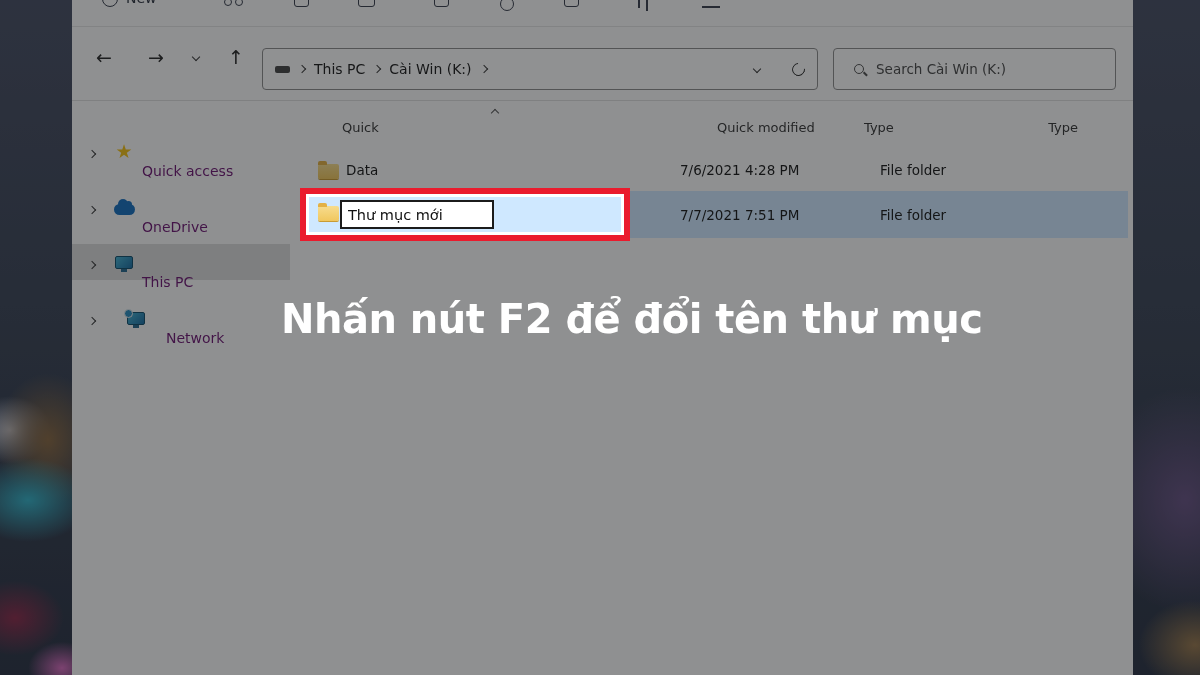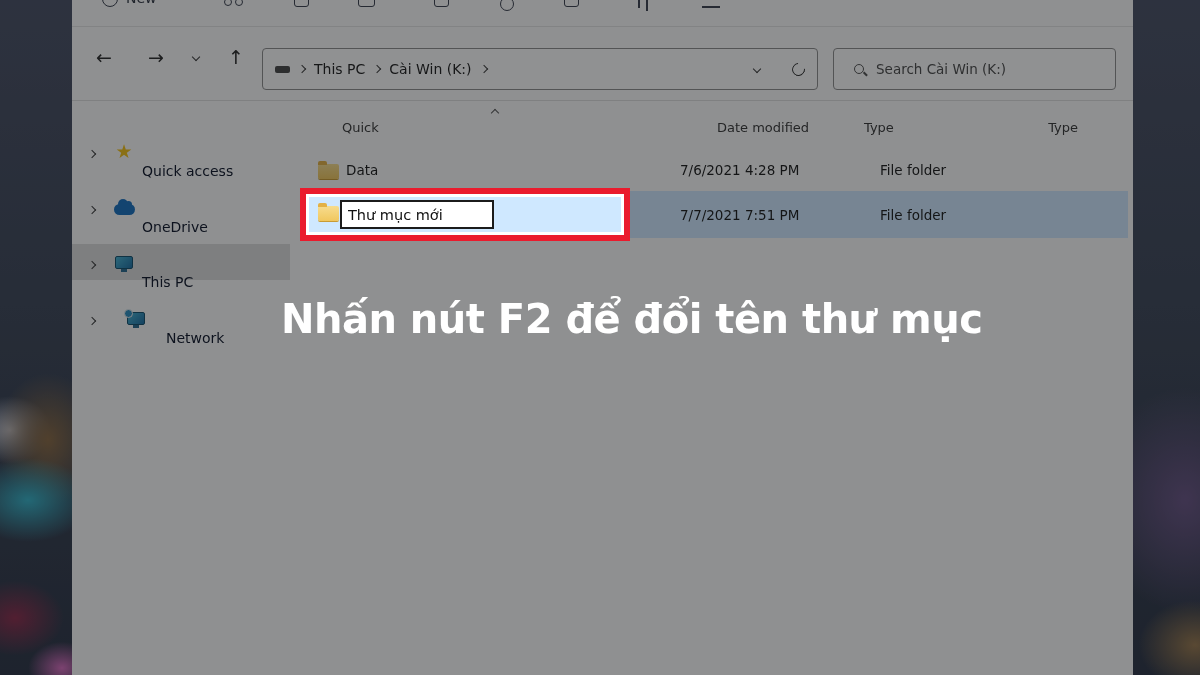--- a/index.html
+++ b/index.html
@@ -49,21 +49,21 @@
   .refresh{width:13px;height:13px;border:1.6px solid #333;border-radius:50%;border-top-color:transparent;transform:rotate(40deg);}
   .searchbar{position:absolute;left:761px;top:21px;width:283px;height:42px;border:1px solid #8f8f8f;border-radius:4px;background:#fdfdfd;display:flex;align-items:center;padding:0 8px 0 20px;gap:12px;font-size:13.5px;color:#4d4d4d;}
   .mag{position:relative;width:10px;height:10px;border:1.6px solid #555;border-radius:50%;flex:none;}
   .mag::after{content:'';position:absolute;left:8px;top:8px;width:5px;height:1.6px;background:#555;transform:rotate(45deg);}
 
   
   .side-item{position:absolute;left:0;width:218px;height:36px;display:flex;align-items:center;gap:0;cursor:default;}
   .side-item.sel{background:#dcdcdc;}
   .side-chev{margin-left:17px;width:20px;}
   .side-icon{width:30px;display:flex;justify-content:center;align-items:center;}
-  .side-label{font-size:14px;color:#0f172a;margin-left:3px;margin-top:39px;}
+  .side-label{font-size:14px;color:#701a75;margin-left:3px;margin-top:39px;}
   .star{color:#f2c21b;font-size:19px;line-height:19px;}
   .cloud{position:relative;width:21px;height:11px;background:#1b72c0;border-radius:8px;margin-top:5px;}
   .cloud::before{content:'';position:absolute;left:4px;top:-5px;width:10px;height:10px;background:#1b72c0;border-radius:50%;}
   .cloud::after{content:'';position:absolute;left:11px;top:-3px;width:7px;height:7px;background:#1b72c0;border-radius:50%;}
   .monitor{position:relative;width:18px;height:13px;background:linear-gradient(135deg,#49b2d2,#1d6fa3);border:1px solid #14506e;border-radius:2px;}
   .monitor::after{content:'';position:absolute;left:5px;bottom:-4px;width:6px;height:3px;background:#2a6b8e;}
   .net-badge{position:absolute;left:-4px;top:-4px;width:9px;height:9px;background:#2f8fc0;border-radius:50%;border:1px solid #eee;}
 
   
   .col-head{position:absolute;font-size:13px;color:#3a3a3a;cursor:default;}
@@ -158,21 +158,21 @@
               <span class="net-badge"></span>
             </span>
           </span>
         <span class="side-label">Network</span>
       </div>
     </div>
 
     <div>
       <span class="col-head" style="left:270px;top:120px;">Quick</span>
       <span class="chev chev-u" style="position:absolute;left:420px;top:110px;border-color:#555;"></span>
-      <span class="col-head" style="left:645px;top:120px;">Date modified</span>
+      <span class="col-head" style="left:645px;top:120px;">Quick modified</span>
       <span class="col-head" style="left:792px;top:120px;">Type</span>
       <span class="col-head" style="left:960px;top:120px;width:46px;text-align:right;">Type</span>
     </div>
 
     <div class="file-row" style="left:228px;top:155px;width:828px;height:34px;">
       <span class="folder" style="position:absolute;left:18px;top:9px;"></span>
       <span class="cell" style="left:46px;top:7px;">Data</span>
       <span class="cell" style="left:380px;top:7px;text-align:center;">7/6/2021 4:28 PM</span>
       <span class="cell" style="left:580px;top:7px;">File folder</span>
     </div>

